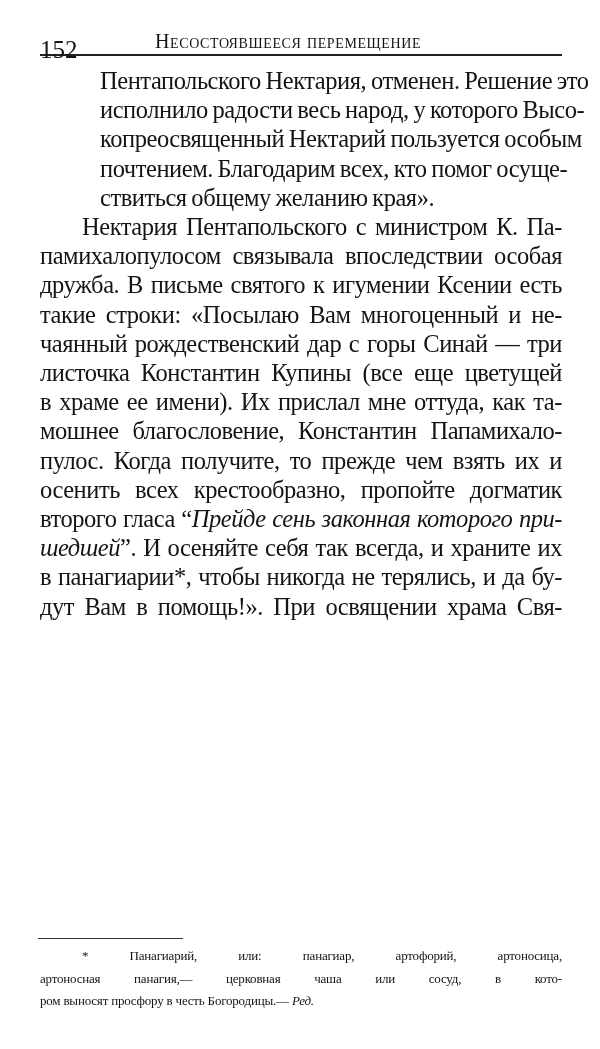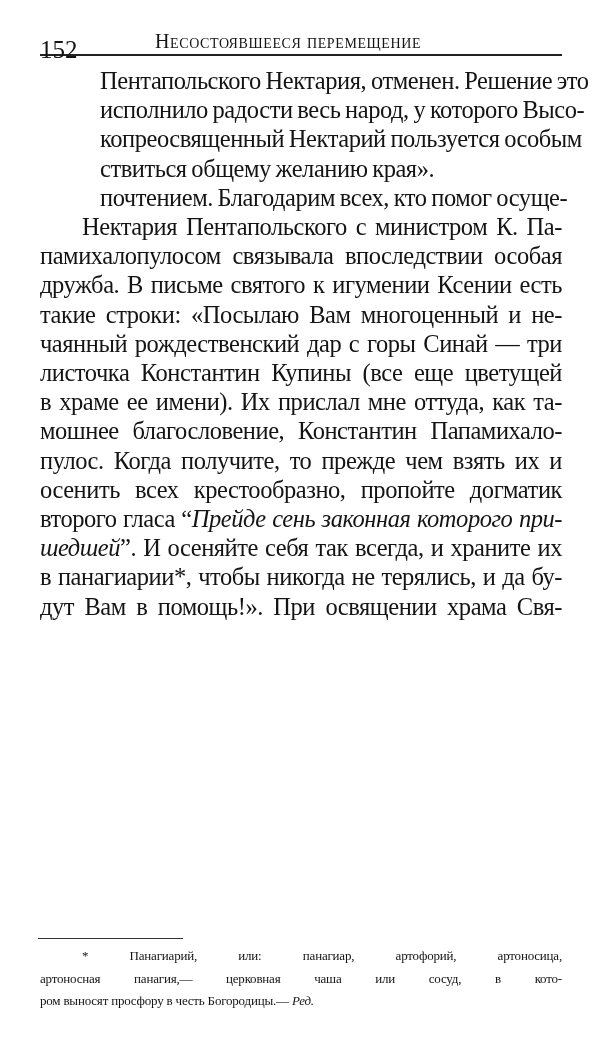--- a/index.html
+++ b/index.html
@@ -98,22 +98,22 @@
 
 <div class="page-header">
   <span class="page-number">152</span>
   <span class="running-title">Несостоявшееся перемещение</span>
 </div>
 
 <div class="text-block quote-block">
   <span class="line">Пентапольского Нектария, отменен. Решение это</span>
   <span class="line">исполнило радости весь народ, у которого Высо-</span>
   <span class="line">копреосвященный Нектарий пользуется особым</span>
+  <span class="line">почтением. Благодарим всех, кто помог осуще-</span>
   <span class="line last">ствиться общему желанию края».</span>
-  <span class="line">почтением. Благодарим всех, кто помог осуще-</span>
 </div>
 
 <div class="text-block body-para">
   <span class="line indent">Нектария Пентапольского с министром К. Па-</span>
   <span class="line">памихалопулосом связывала впоследствии особая</span>
   <span class="line">дружба. В письме святого к игумении Ксении есть</span>
   <span class="line">такие строки: «Посылаю Вам многоценный и не-</span>
   <span class="line">чаянный рождественский дар с горы Синай — три</span>
   <span class="line">листочка Константин Купины (все еще цветущей</span>
   <span class="line">в храме ее имени). Их прислал мне оттуда, как та-</span>

